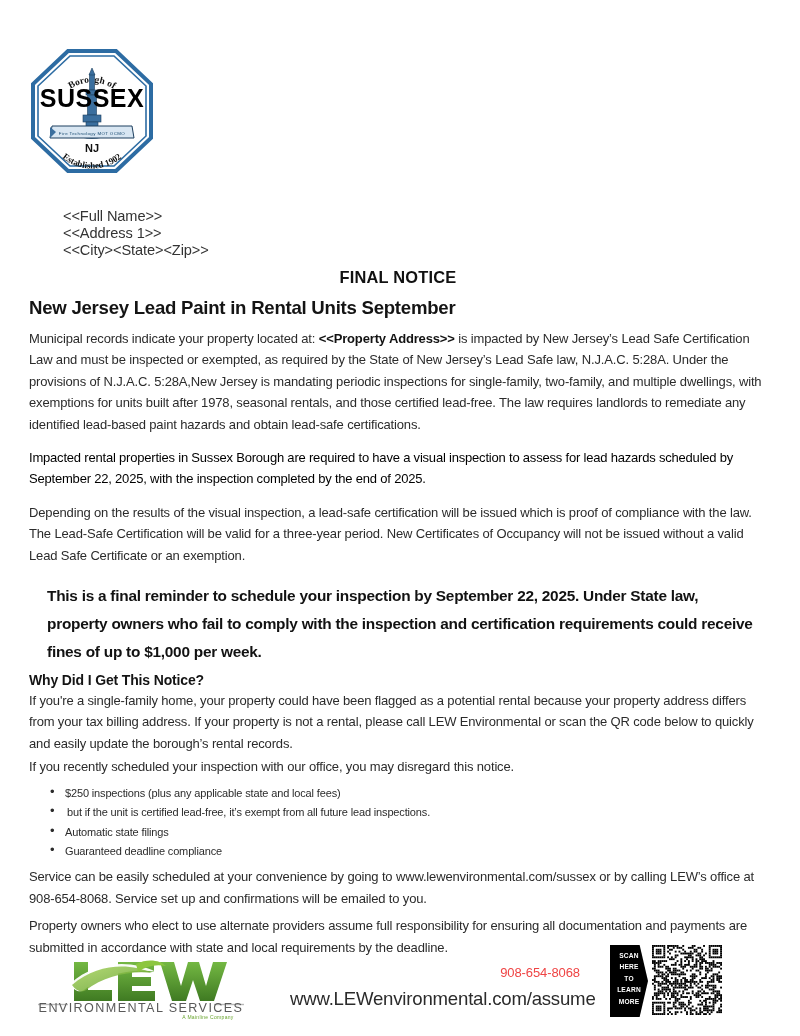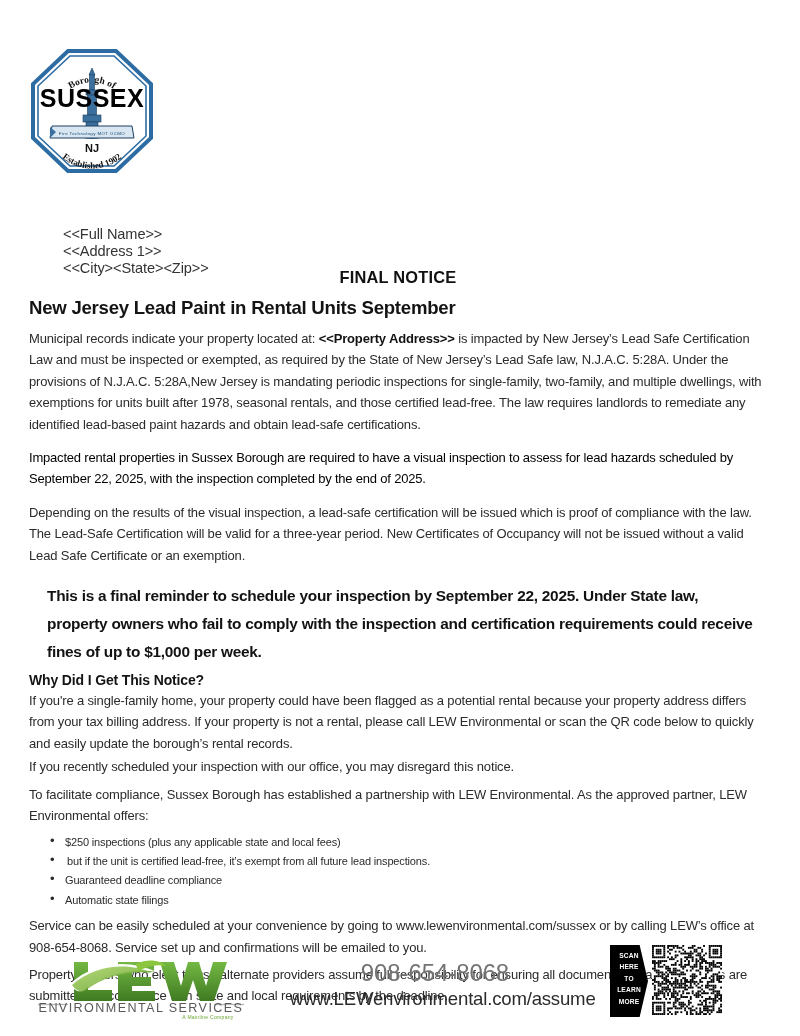--- a/index.html
+++ b/index.html
@@ -23,21 +23,21 @@
     top: 48px;
     width: 124px;
     height: 126px;
   }
   .seal-svg { display: block; width: 124px; height: 126px; }
 
   
   .address-block {
     position: absolute;
     left: 63px;
-    top: 226px;
+    top: 208px;
     font-size: 14.6px;
     line-height: 17.2px;
     color: #333333;
     letter-spacing: -0.1px;
   }
   .address-line { white-space: pre; }
 
   
   .doc {
     position: absolute;
@@ -146,24 +146,25 @@
   .lew-logo svg { display: block; }
 
   .contact {
     position: absolute;
     left: 290px;
     top: 14px;
     width: 290px;
     text-align: center;
   }
   .contact .phone {
-    font-size: 24px;
-    color: #737373;
+    font-size: 13px;
+    color: #ef4444;
     line-height: 26px;
     letter-spacing: -0.1px;
+    text-align: right;
   }
   .contact .url {
     font-size: 18.6px;
     color: #2b2b2b;
     line-height: 26px;
     letter-spacing: -0.2px;
   }
 
   .qr-block {
     position: absolute;
@@ -256,34 +257,33 @@
   <p class="body-p bold">Impacted rental properties in Sussex Borough are required to have a visual inspection to assess for lead hazards scheduled by September 22, 2025, with the inspection completed by the end of 2025.</p>
 
   <p class="body-p">Depending on the results of the visual inspection, a lead-safe certification will be issued which is proof of compliance with the law. The Lead-Safe Certification will be valid for a three-year period. New Certificates of Occupancy will not be issued without a valid Lead Safe Certificate or an exemption.</p>
 
   <div class="callout">This is a final reminder to schedule your inspection by September 22, 2025. Under State law, property owners who fail to comply with the inspection and certification requirements could receive fines of up to $1,000 per week.</div>
 
   <h2 class="h-sub">Why Did I Get This Notice?</h2>
   <p class="body-p tight">If you're a single-family home, your property could have been flagged as a potential rental because your property address differs from your tax billing address. If your property is not a rental, please call LEW Environmental or scan the QR code below to quickly and easily update the borough’s rental records.</p>
   <p class="body-p tight2">If you recently scheduled your inspection with our office, you may disregard this notice.</p>
 
-  <p class="body-p tight">To facilitate compliance, Sussex Borough has established a partnership with LEW Environmental. As the approved partner, LEW Environmental offers:</p>
 
   <ul class="offers">
     <li>
       <span>$250 inspections (plus any applicable state and local fees)</span>
     </li>
     <li>
       <span class="cont">but if the unit is certified lead-free, it’s exempt from all future lead inspections.</span>
     </li>
     <li>
-      <span>Guaranteed deadline compliance</span>
+      <span>Automatic state filings</span>
     </li>
     <li>
-      <span>Automatic state filings</span>
+      <span>Guaranteed deadline compliance</span>
     </li>
   </ul>
 
   <p class="body-p tight2">Service can be easily scheduled at your convenience by going to www.lewenvironmental.com/sussex or by calling LEW’s office at 908-654-8068. Service set up and confirmations will be emailed to you.</p>
   <p class="body-p">Property owners who elect to use alternate providers assume full responsibility for ensuring all documentation and payments are submitted in accordance with state and local requirements by the deadline.</p>
 </div>
 
 <div class="footer">
 
   <div class="lew-logo">

